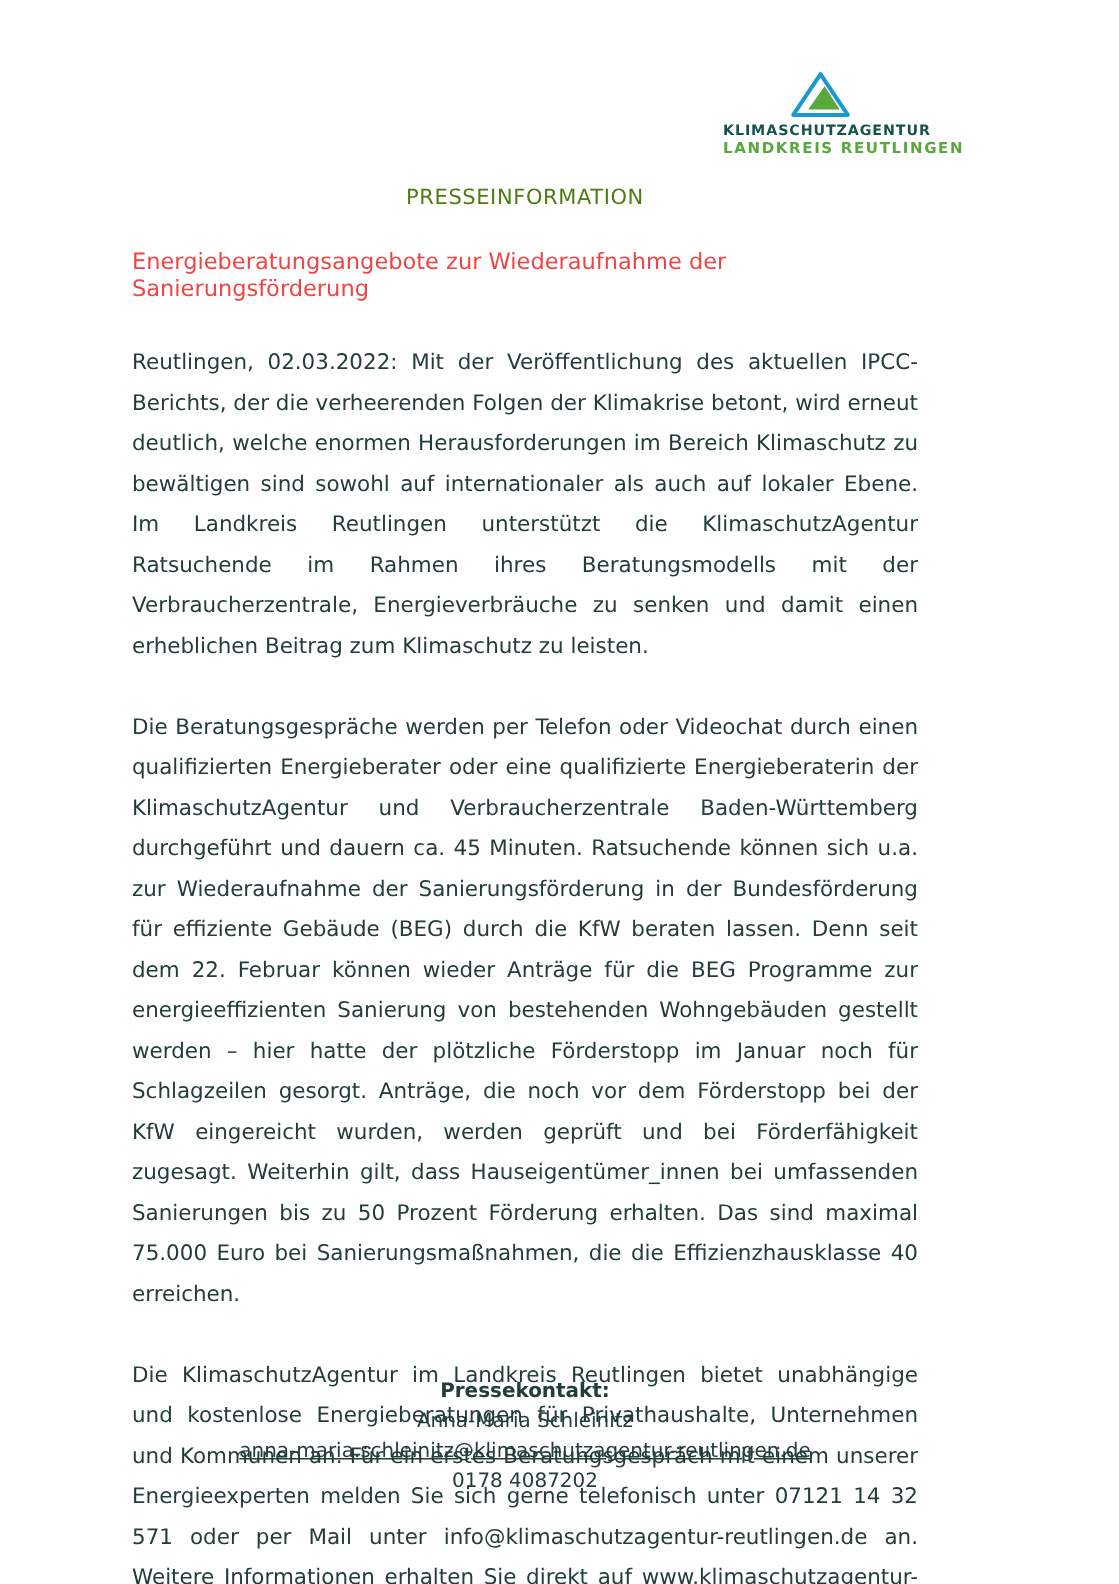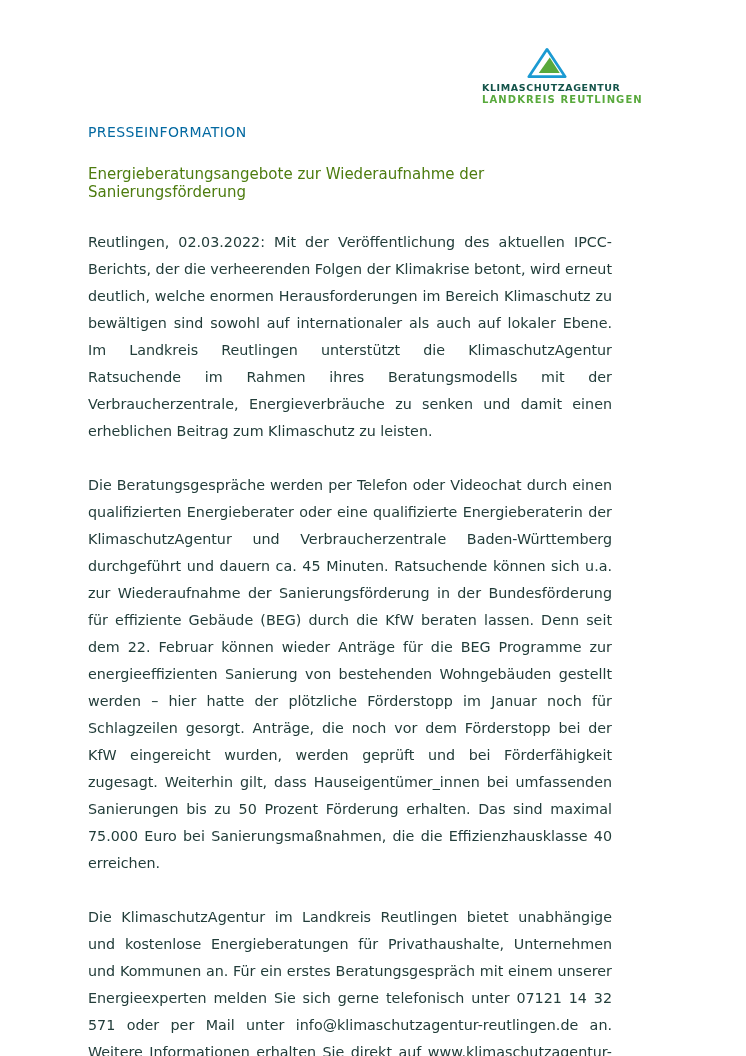--- a/index.html
+++ b/index.html
@@ -25,25 +25,25 @@
   .brand2 {
     font-size:10px; font-weight:bold; letter-spacing:1.1px;
     color:#58a93c; white-space:nowrap; margin-top:1px;
   }
   
   .content {
     position:absolute; left:88px; right:88px; top:124px;
   }
   .kicker {
     font-size:14px; letter-spacing:0.4px;
-    margin:0 0 25px 0; color:#0369a1;
+    margin:0 0 25px 0; color:#4d7c0f;text-align:center;
   }
   .title {
     font-size:15px; font-weight:normal;
-    color:#4d7c0f;
+    color:#ef4444;
     margin:0 0 28px 0;
   }
   p.body-par {
     font-size:14.3px; line-height:27px;
     text-align:justify;
     margin:0 0 27px 0;
   }
   a.link { color:inherit; text-decoration:underline; cursor:pointer; }
   
   .contact {
@@ -72,14 +72,20 @@
     <div class="kicker">PRESSEINFORMATION</div>
     <h1 class="title">Energieberatungsangebote zur Wiederaufnahme der Sanierungsförderung</h1>
 
     <p class="body-par">Reutlingen, 02.03.2022: Mit der Veröffentlichung des aktuellen IPCC-Berichts, der die verheerenden Folgen der Klimakrise betont, wird erneut deutlich, welche enormen Herausforderungen im Bereich Klimaschutz zu bewältigen sind sowohl auf internationaler als auch auf lokaler Ebene. Im Landkreis Reutlingen unterstützt die KlimaschutzAgentur Ratsuchende im Rahmen ihres Beratungsmodells mit der Verbraucherzentrale, Energieverbräuche zu senken und damit einen erheblichen Beitrag zum Klimaschutz zu leisten.</p>
 
     <p class="body-par">Die Beratungsgespräche werden per Telefon oder Videochat durch einen qualifizierten Energieberater oder eine qualifizierte Energieberaterin der KlimaschutzAgentur und Verbraucherzentrale Baden-Württemberg durchgeführt und dauern ca. 45 Minuten. Ratsuchende können sich u.a. zur Wiederaufnahme der Sanierungsförderung in der Bundesförderung für effiziente Gebäude (BEG) durch die KfW beraten lassen. Denn seit dem 22. Februar können wieder Anträge für die BEG Programme zur energieeffizienten Sanierung von bestehenden Wohngebäuden gestellt werden – hier hatte der plötzliche Förderstopp im Januar noch für Schlagzeilen gesorgt. Anträge, die noch vor dem Förderstopp bei der KfW eingereicht wurden, werden geprüft und bei Förderfähigkeit zugesagt. Weiterhin gilt, dass Hauseigentümer_innen bei umfassenden Sanierungen bis zu 50 Prozent Förderung erhalten. Das sind maximal 75.000 Euro bei Sanierungsmaßnahmen, die die Effizienzhausklasse 40 erreichen.</p>
 
     <p class="body-par"><span>Die KlimaschutzAgentur im Landkreis Reutlingen bietet unabhängige und kostenlose Energieberatungen für Privathaushalte, Unternehmen und Kommunen an. Für ein erstes Beratungsgespräch mit einem unserer Energieexperten melden Sie sich gerne telefonisch unter 07121 14 32 571 oder per Mail unter info@klimaschutzagentur-reutlingen.de an. Weitere Informationen erhalten Sie direkt auf </span><a class="link">www.klimaschutzagentur-reutlingen.de</a><span>.</span></p>
   </main>
 
+  <footer class="contact">
+    <div class="bold">Pressekontakt:</div>
+    <div>Anna-Maria Schleinitz</div>
+    <div><a class="link">anna-maria.schleinitz@klimaschutzagentur-reutlingen.de</a></div>
+    <div>0178 4087202</div>
+  </footer>
 
 </div>
 
 </body></html>

